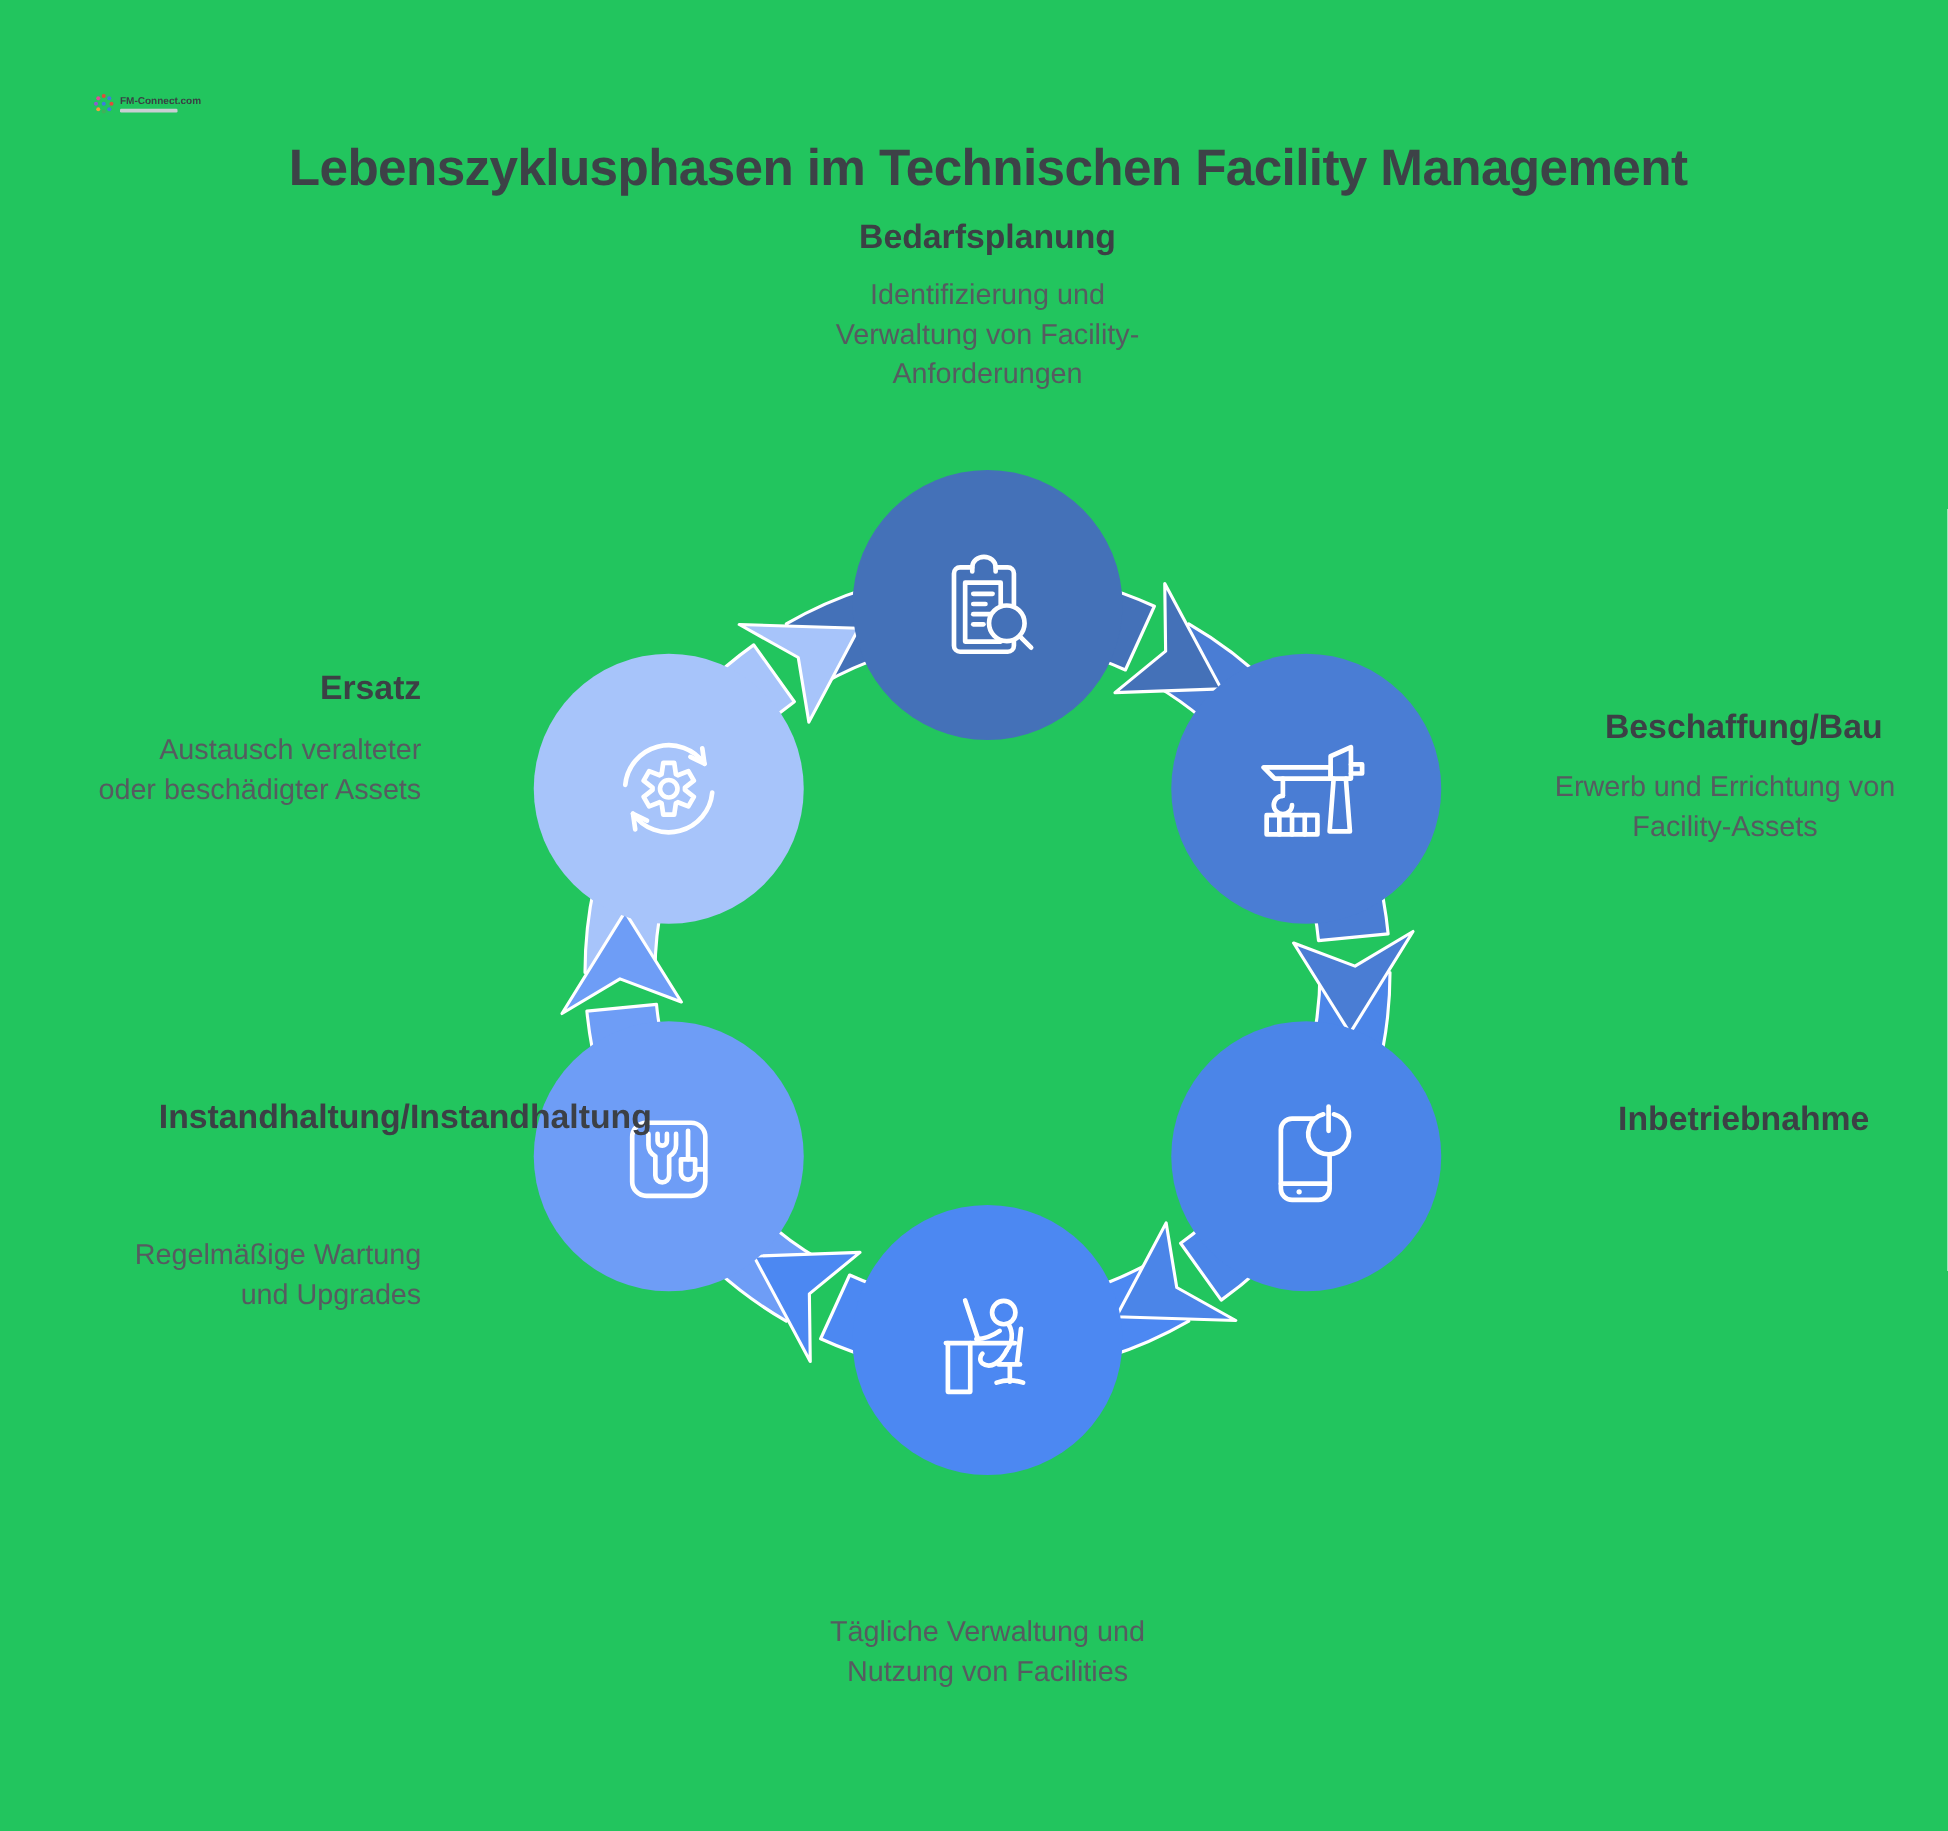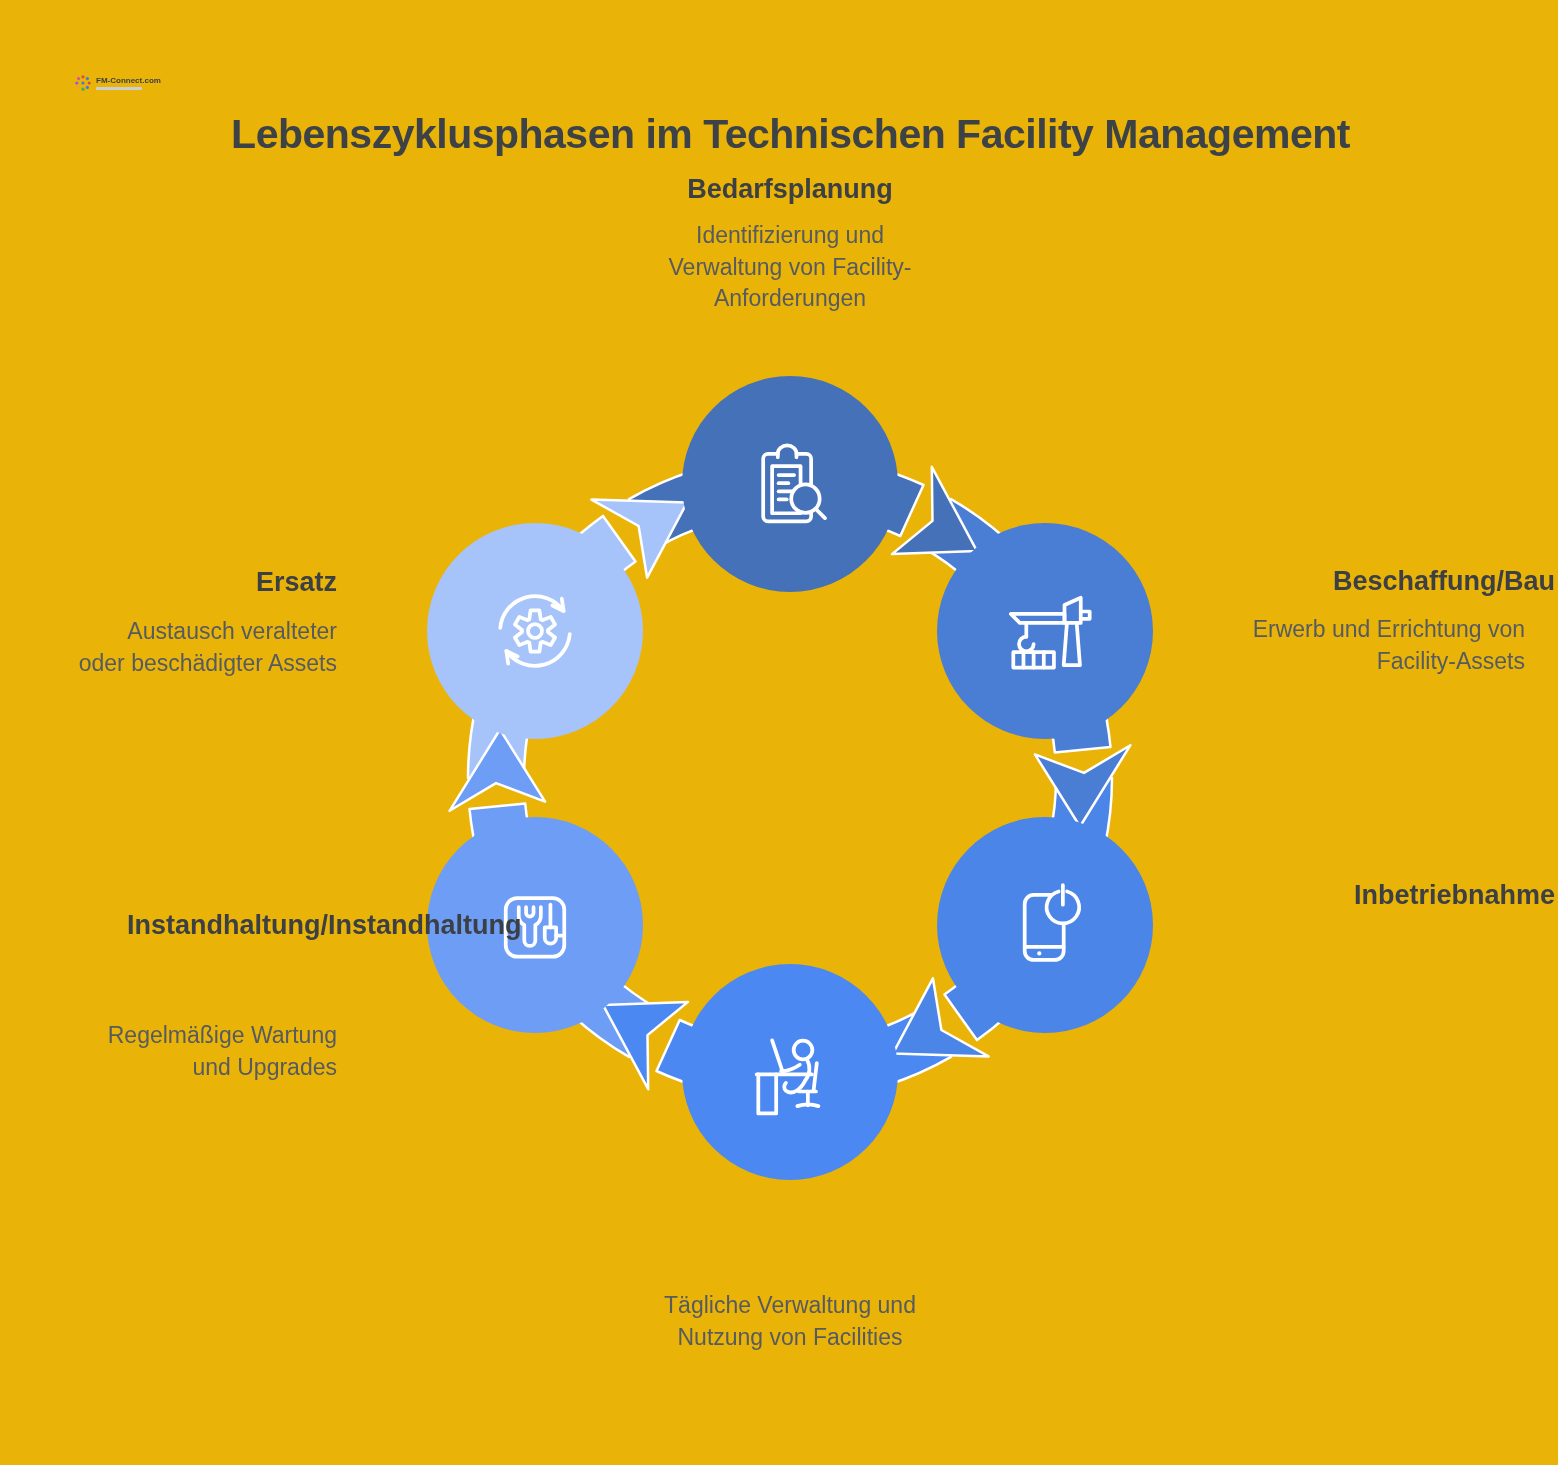--- a/index.html
+++ b/index.html
@@ -1,19 +1,19 @@
 <!DOCTYPE html>
 <html><head>
 <meta charset="utf-8">
 <style>
   * { box-sizing: border-box; }
   html,body { margin:0; padding:0; background:#ffffff; }
   .stage {
     position:relative; width:1558px; height:1465px; overflow:hidden;
-    background:#eab308; font-family:"Liberation Sans", sans-serif;
+    background:#22c55e; font-family:"Liberation Sans", sans-serif;
   }
   
   .title {
     position:absolute; left:0; top:84px; width:100%;
     text-align:center; font-size:41px; font-weight:700;
     color:#3d4247; letter-spacing:-0.5px;padding-left:23px;
   }
   .logo { position:absolute; left:74px; top:74px; display:flex; align-items:center; gap:4px; }
   .logo-burst { width:18px; height:18px; }
   .logo-text { display:flex; flex-direction:column; gap:2px; }
@@ -28,21 +28,21 @@
   }
   .phase-circle svg { display:block; }
   .icon-stroke { fill:none; stroke:#ffffff; stroke-width:2.3; stroke-linecap:round; stroke-linejoin:round; }
   
   .phase-label {
     position:absolute; font-size:27px; font-weight:700; color:#3c4045; line-height:1.3;
   }
   .phase-desc {
     position:absolute; font-size:23px; font-weight:400; color:#565b60; line-height:1.38;
   }
-  .al-c { text-align:center; } .al-l { text-align:right; } .al-r { text-align:right;margin-top:32px; }
+  .al-c { text-align:center; } .al-l { text-align:center; } .al-r { text-align:right; }
 </style>
 </head>
 <body>
 
 <div class="stage">
 
   <div class="logo">
     <svg class="logo-burst" viewBox="0 0 18 18" id="logo-burst">
         <circle cx="15.2" cy="9.0" r="1.6" fill="#e04b3c"></circle>
         <circle cx="13.4" cy="13.4" r="1.6" fill="#3b7de0"></circle>

